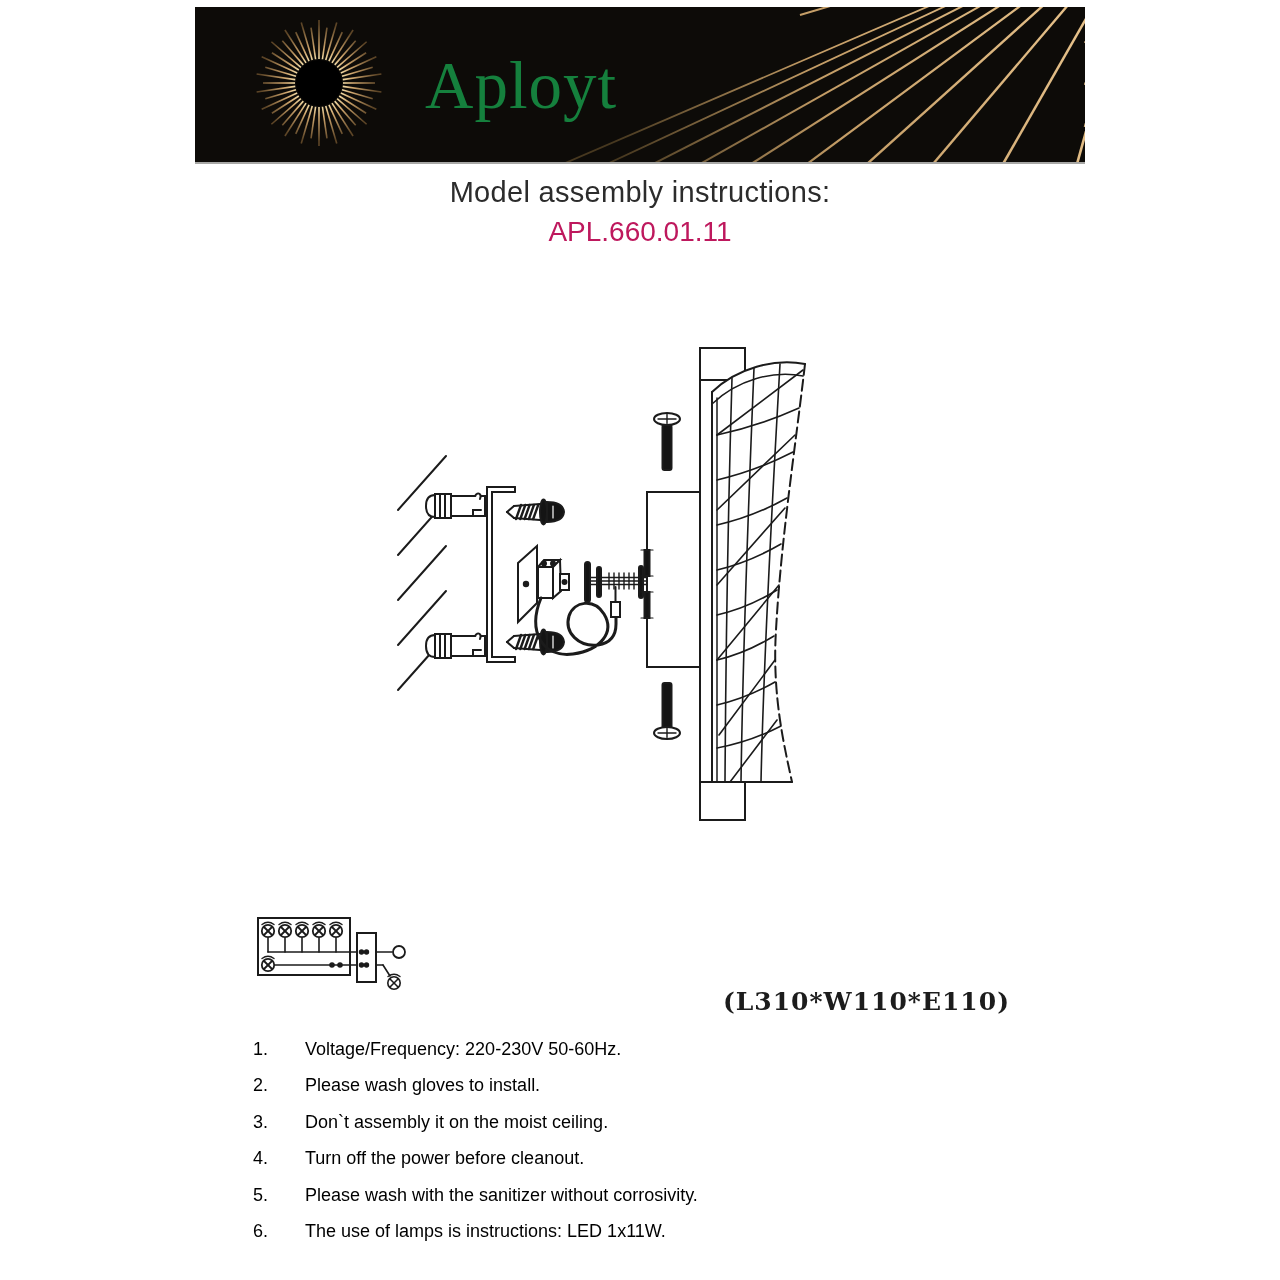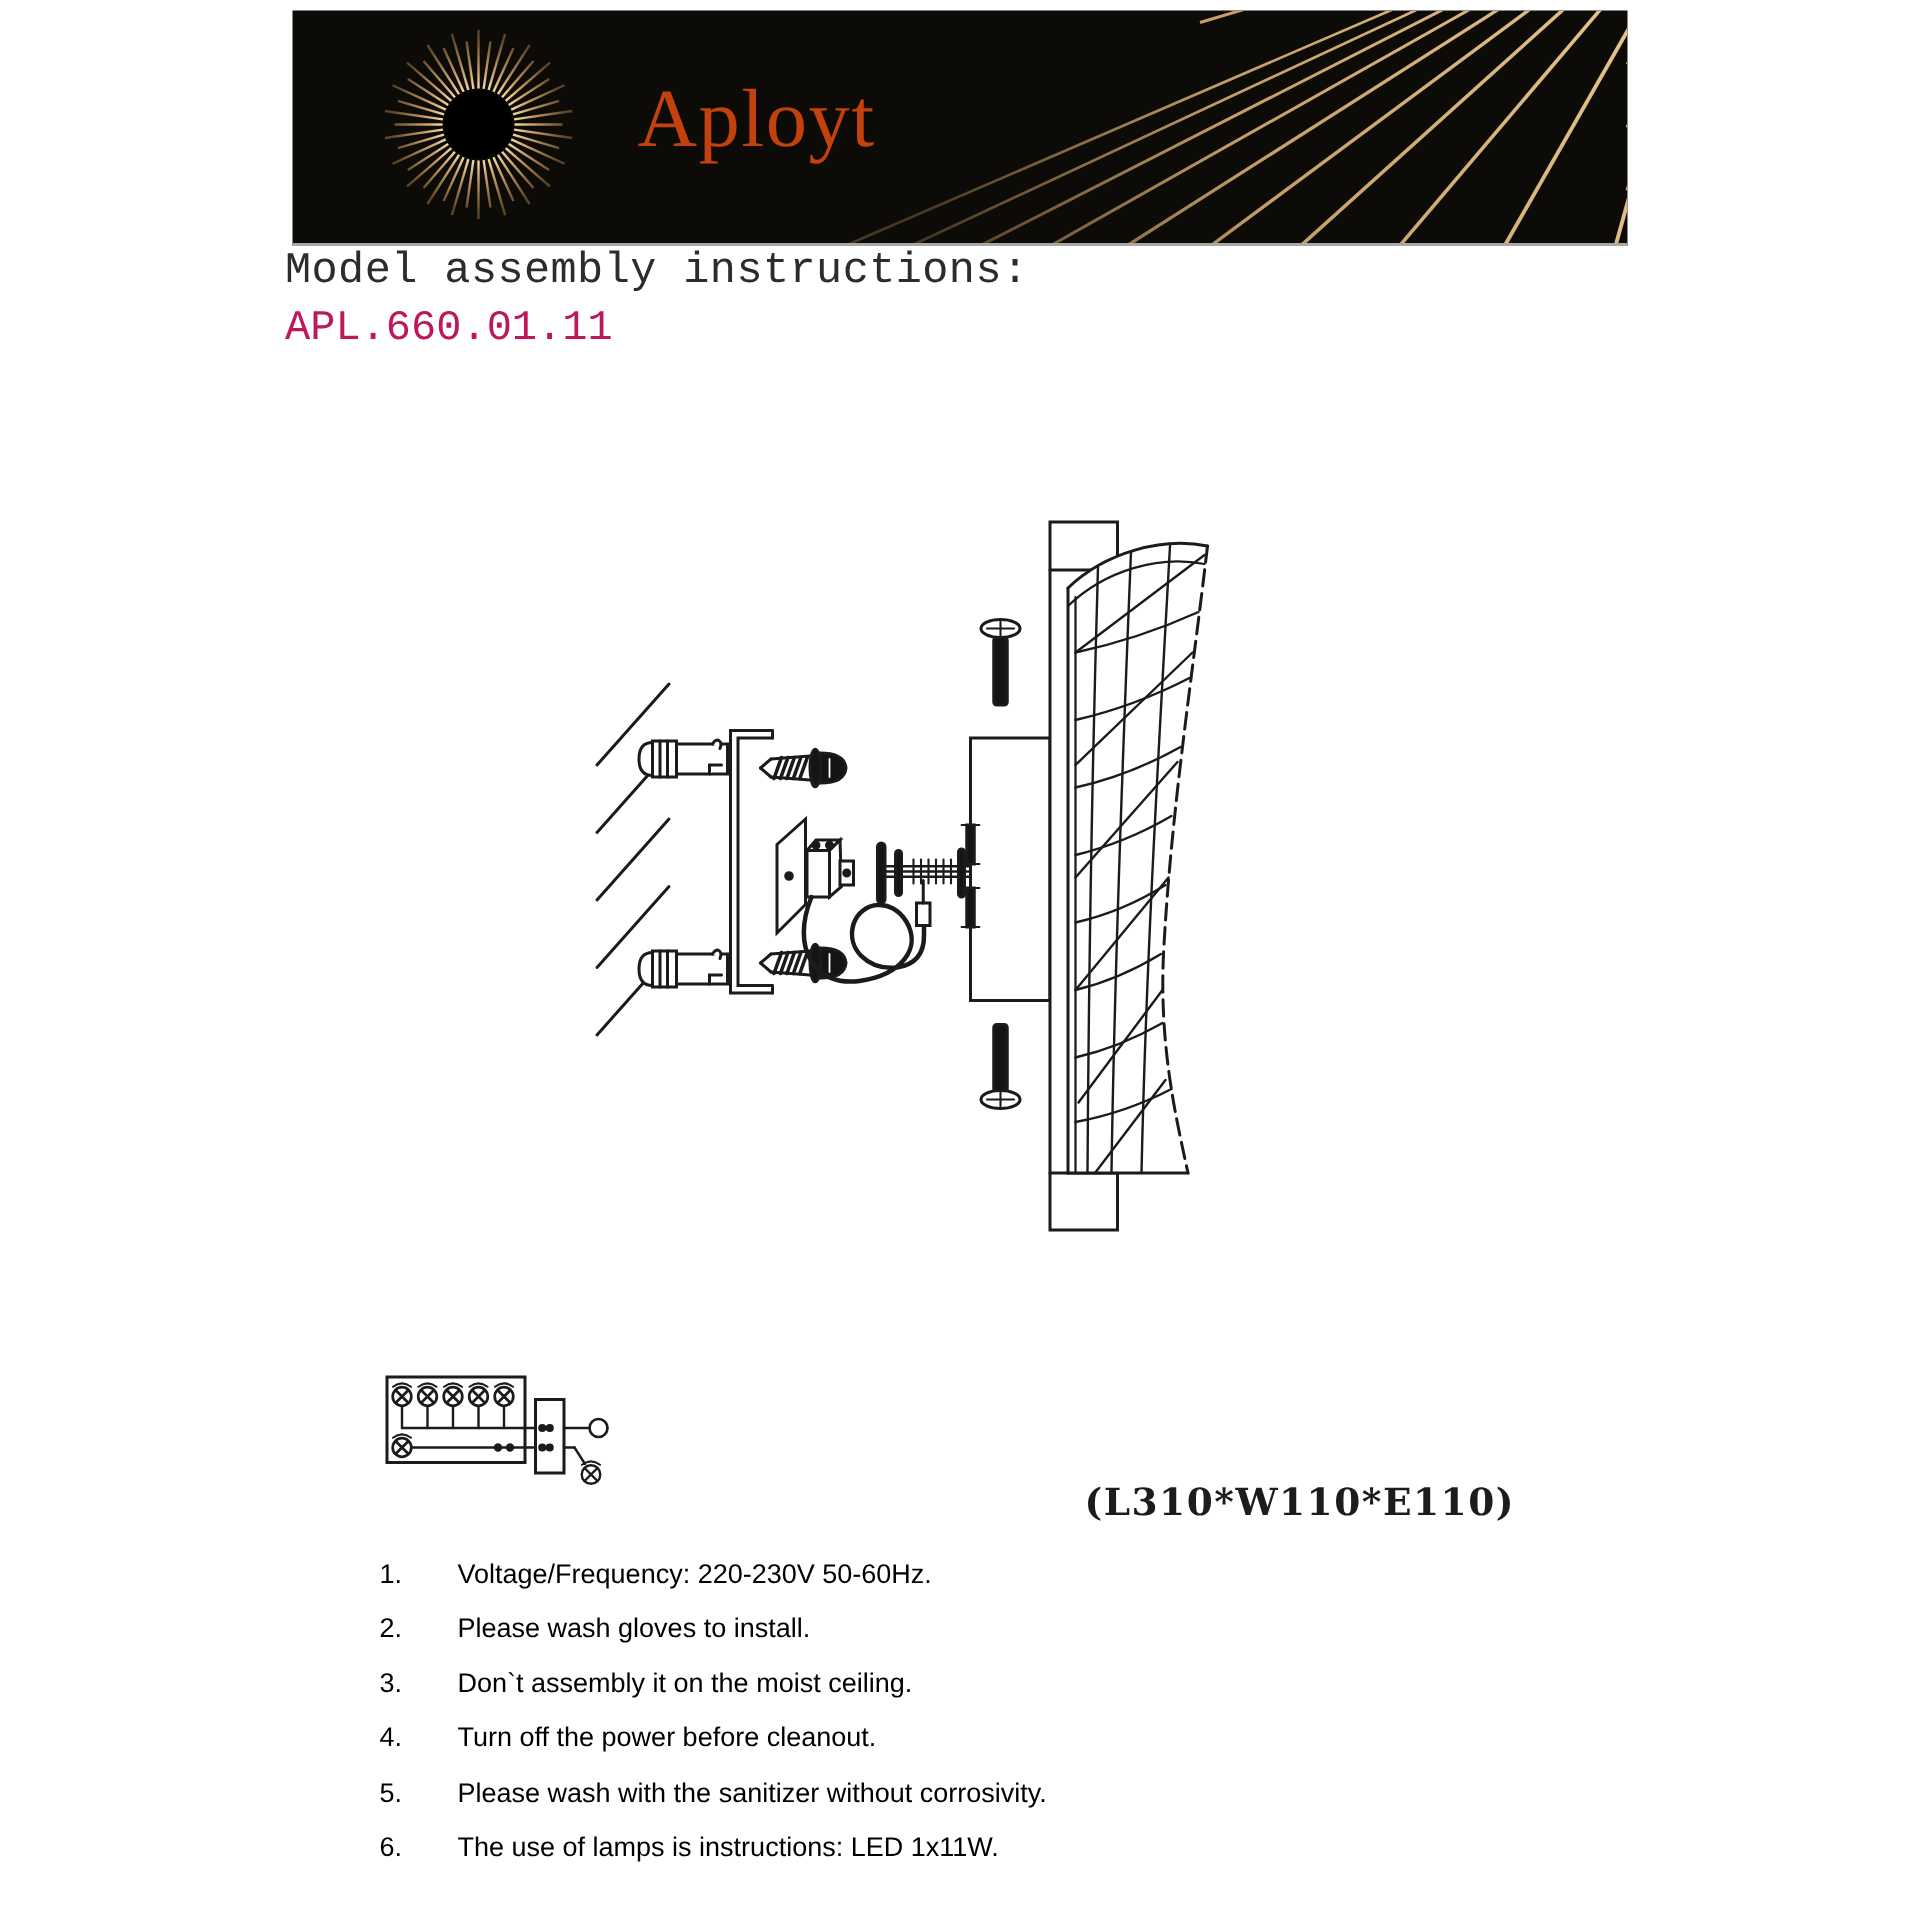--- a/index.html
+++ b/index.html
@@ -2,24 +2,24 @@
 <html><head>
 <meta charset="utf-8">
 <style>
   html,body{margin:0;padding:0;background:#ffffff;}
   .page{position:relative;width:1280px;height:1280px;background:#ffffff;overflow:hidden;
         font-family:"Liberation Sans",sans-serif;color:#2d2d2d;}
   
   .banner{position:absolute;left:195px;top:7px;width:890px;height:155px;
           background:#0d0b08;border-bottom:2px solid #a8a8a6;overflow:hidden;}
   .banner svg{position:absolute;left:0;top:0;}
-  .brand-name{position:absolute;left:230px;top:40px;font-size:55px;letter-spacing:1px;
-              color:#c2410c;font-family:"Liberation Serif",serif;font-weight:400;}
+  .brand-name{position:absolute;left:230px;top:40px;font-size:67px;letter-spacing:1px;
+              color:#15803d;font-family:"Liberation Serif",serif;font-weight:400;}
   
-  .title-block{position:absolute;left:190px;top:164px;width:900px;font-family:Liberation Mono, monospace;}
+  .title-block{position:absolute;left:190px;top:176px;width:900px;text-align:center;}
   .title-line{font-size:29px;letter-spacing:.3px;color:#2c2c2c;}
   .model-code{font-size:28px;margin-top:7px;color:#be185d;}
   
   .assembly{position:absolute;left:385px;top:340px;}
   .wiring{position:absolute;left:252px;top:910px;}
   .dim-label{position:absolute;right:270px;top:946px;font-family:"DejaVu Serif",serif;
              font-weight:700;font-size:25px;letter-spacing:1px;color:#1c1c1c;margin-top:41px;}
   
   .instructions{position:absolute;left:253px;top:1031px;width:860px;list-style:none;
                 margin:0;padding:0;counter-reset:ins;}

